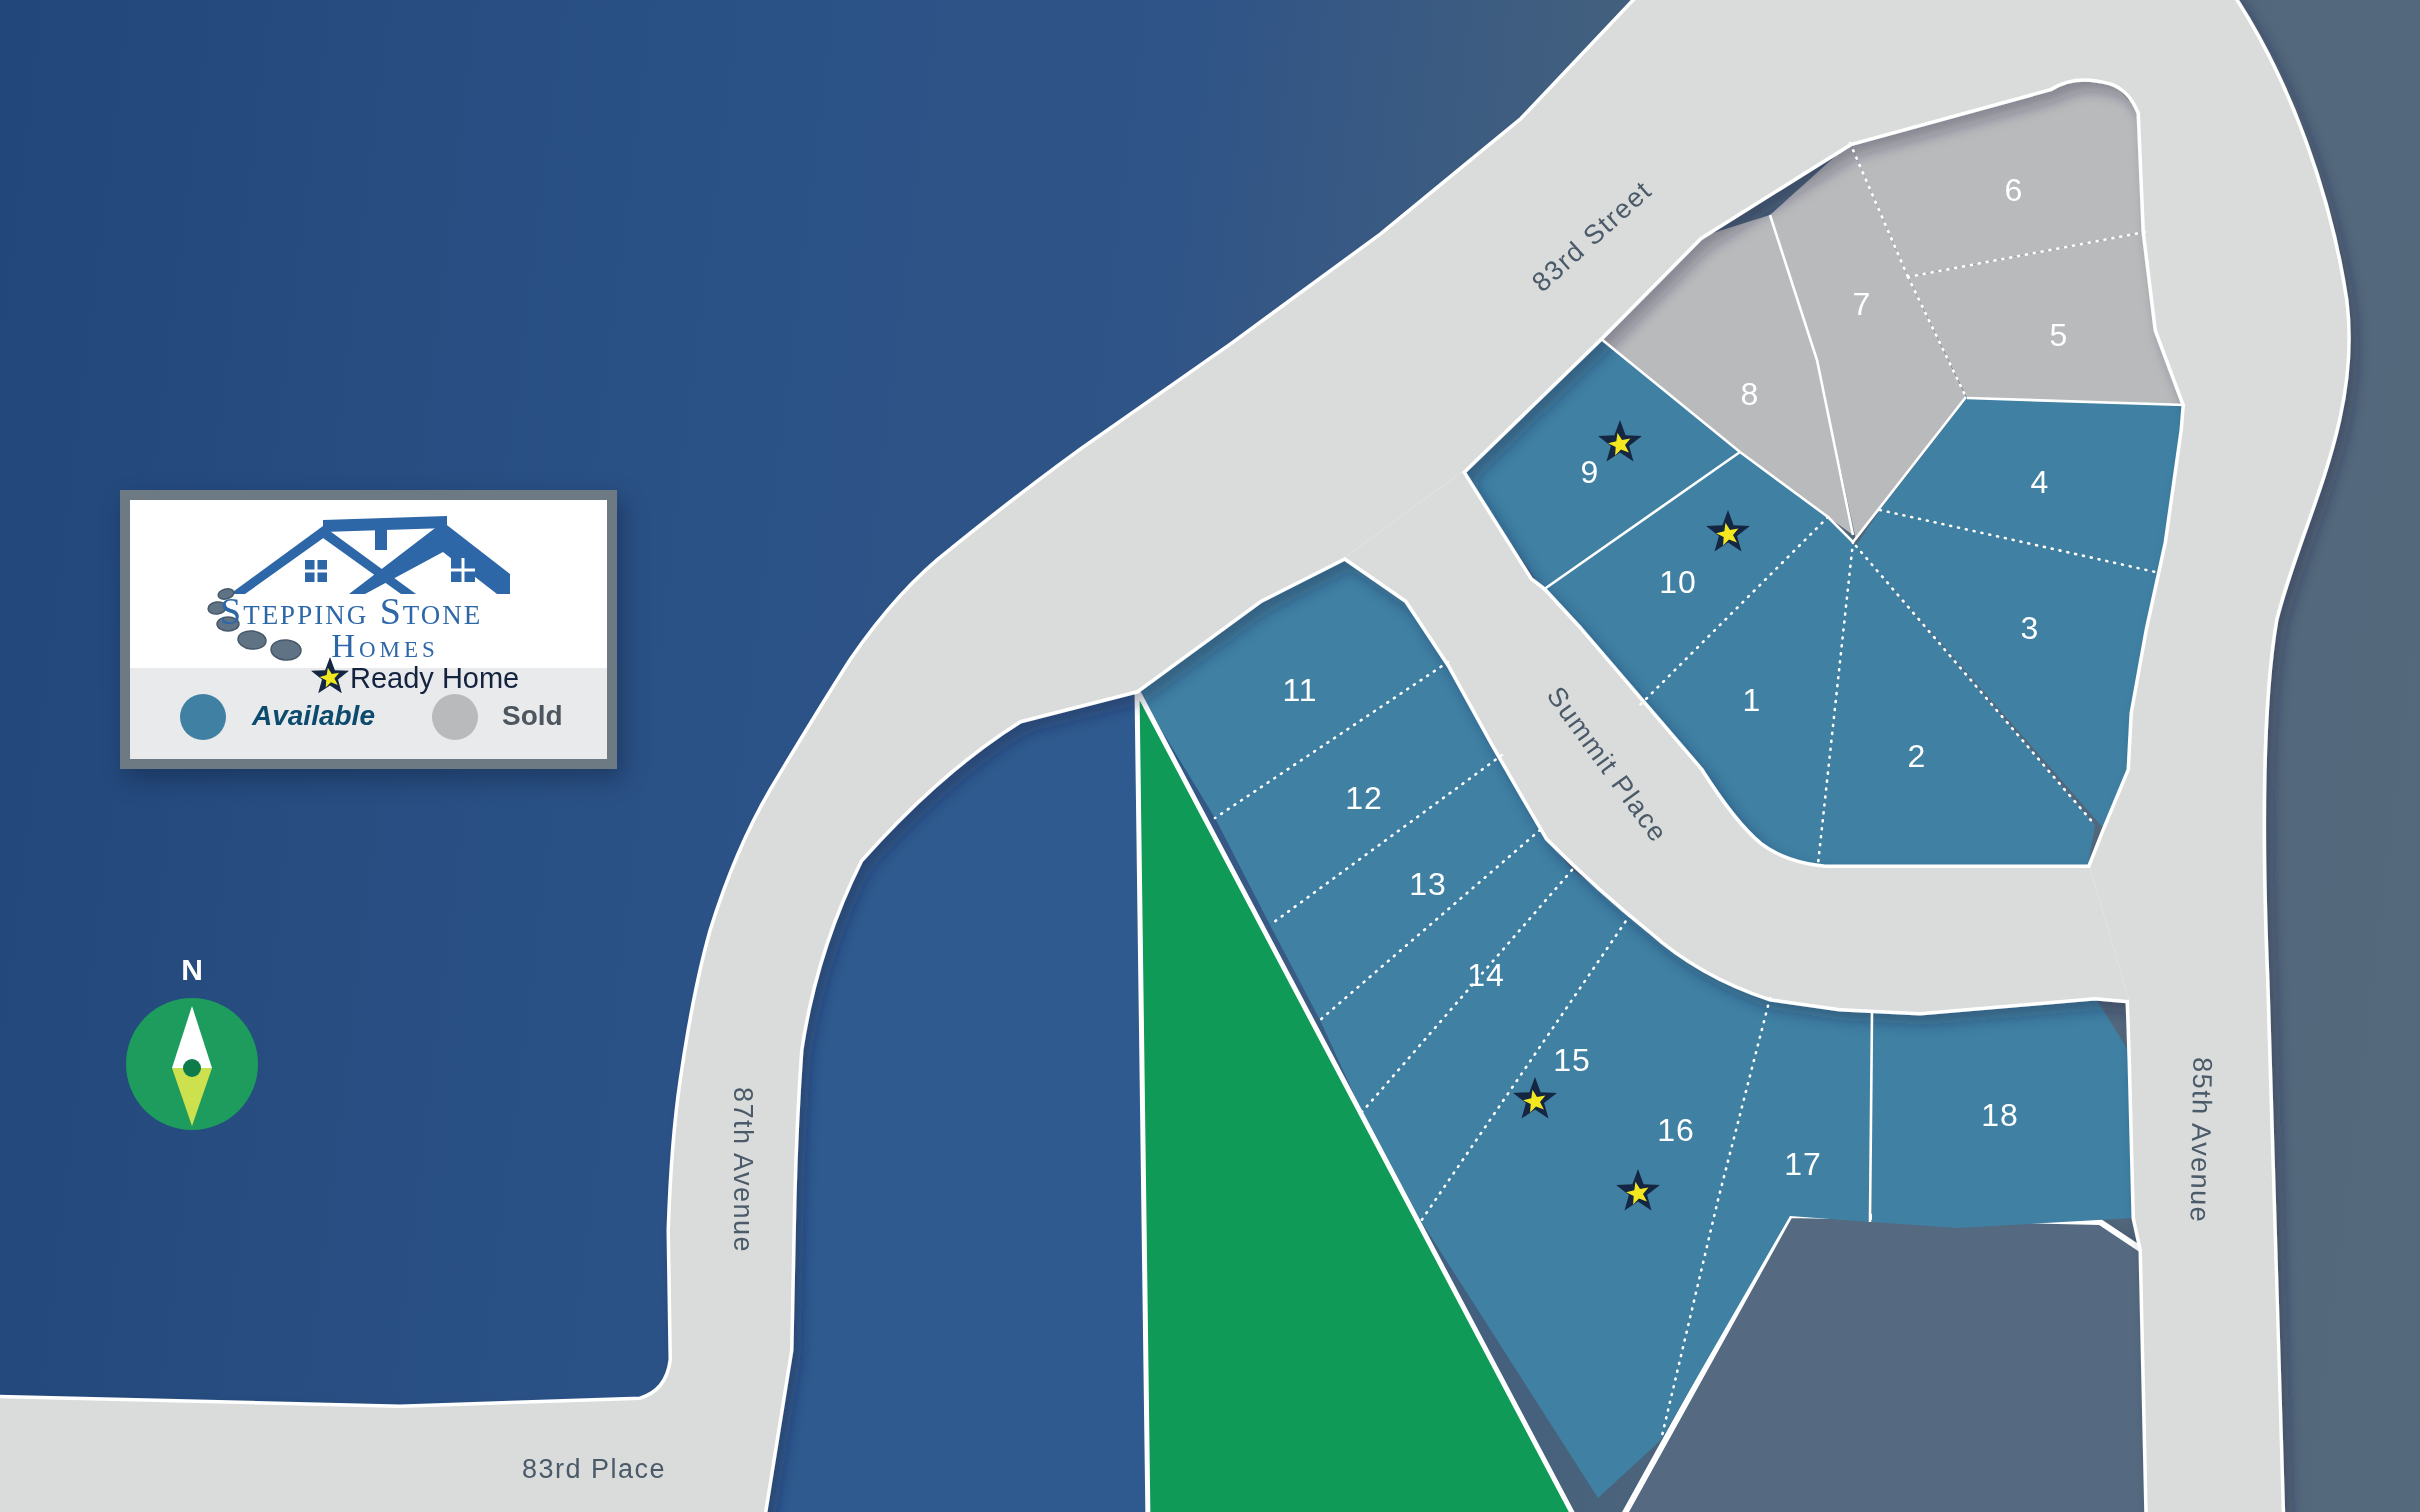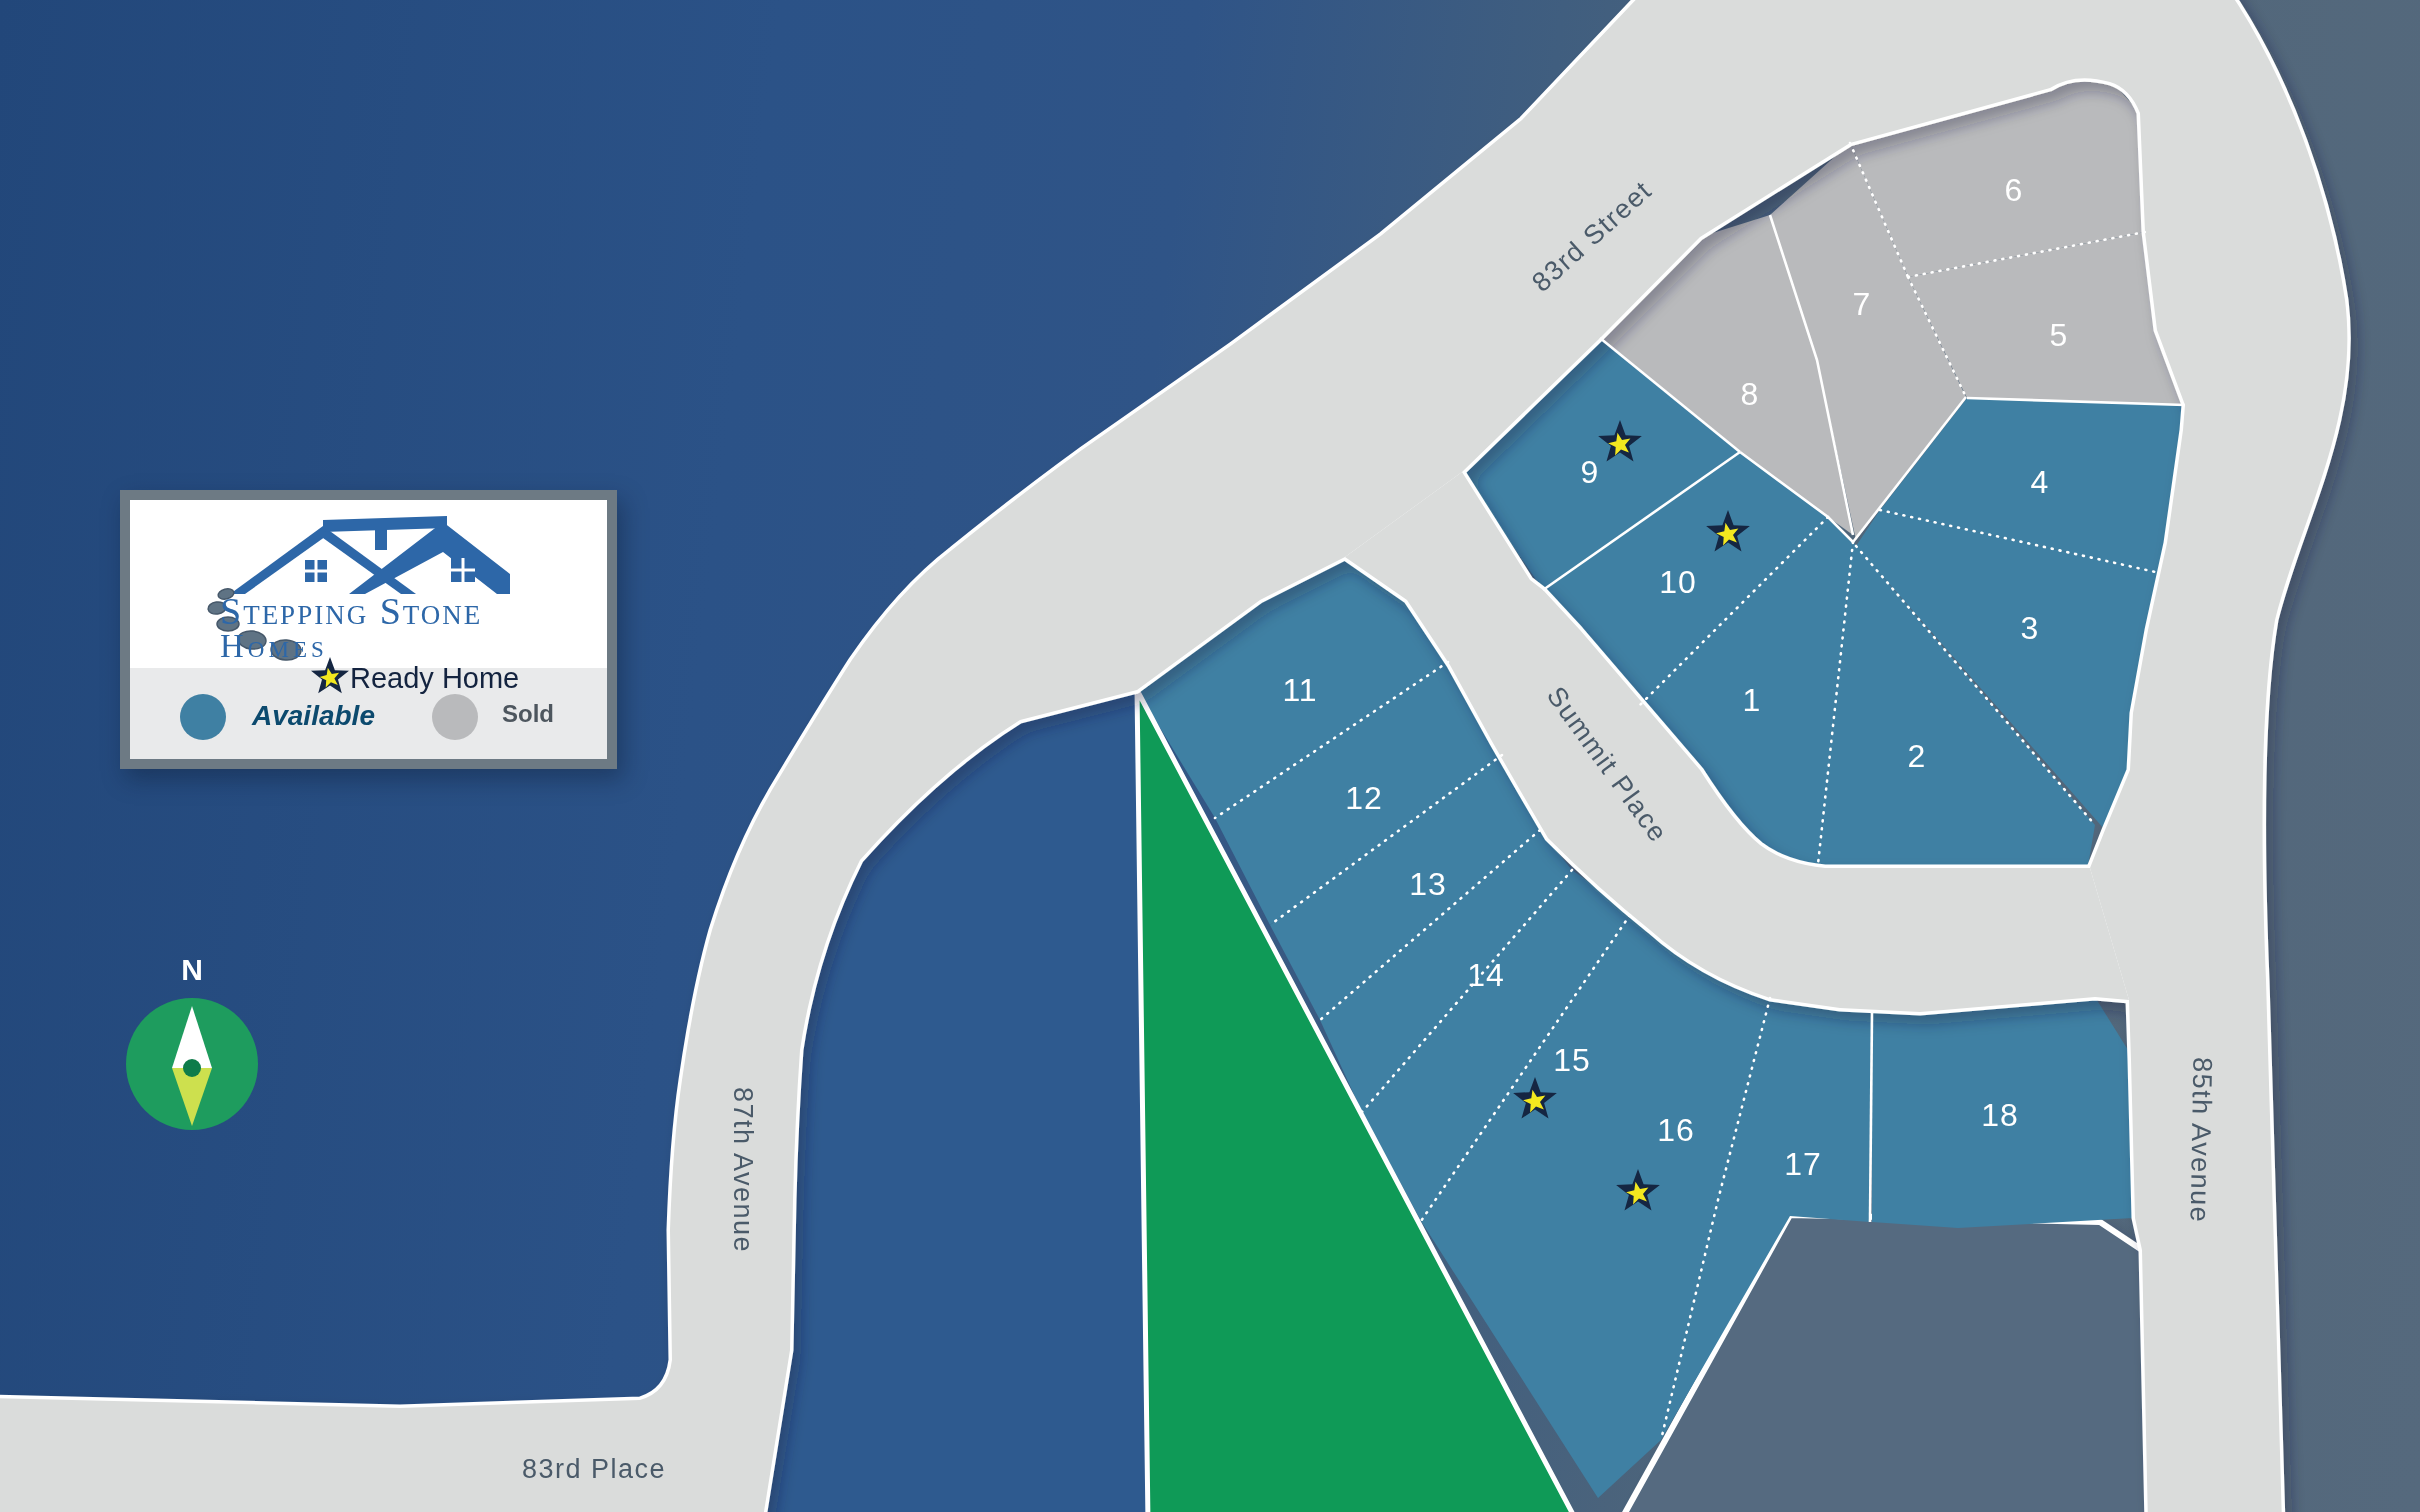--- a/index.html
+++ b/index.html
@@ -12,29 +12,29 @@
          font-family:"Liberation Serif",serif;font-variant:small-caps;
          font-size:142px;line-height:1.0;letter-spacing:1px;white-space:pre-line;}
   .card{position:absolute;left:120px;top:490px;width:477px;height:259px;
         background:#fff;border:10px solid #6d7a84;box-shadow:6px 10px 22px rgba(8,20,40,.35);}
   .card .strip{position:absolute;left:0;right:0;bottom:0;top:168px;background:#e9eaeb;}
   .logo-roofs{position:absolute;left:95px;top:6px;}
   .logo-stones{position:absolute;left:72px;top:86px;}
   .logo-name{position:absolute;left:90px;top:92px;width:330px;text-align:left;
              color:#2d67a8;font-family:"Liberation Serif",serif;font-variant:small-caps;
              font-size:38px;line-height:1.0;letter-spacing:2px;}
-  .logo-homes{position:absolute;left:90px;top:128px;width:330px;
+  .logo-homes{position:absolute;left:90px;top:128px;width:330px;text-align:center;
              color:#2d67a8;font-family:"Liberation Serif",serif;font-variant:small-caps;
              font-size:33px;letter-spacing:4px;}
   .lg-ready{position:absolute;left:220px;top:162px;font-size:29px;color:#13233f;font-weight:400;}
   .lg-star{position:absolute;left:178px;top:155px;}
   .lg-avail-dot{position:absolute;left:50px;top:194px;width:46px;height:46px;border-radius:50%;background:#3f80a3;}
   .lg-avail{position:absolute;left:122px;top:200px;font-size:28px;font-weight:700;color:#0c4a6e;font-style:italic;}
   .lg-sold-dot{position:absolute;left:302px;top:194px;width:46px;height:46px;border-radius:50%;background:#b9babc;}
-  .lg-sold{position:absolute;left:372px;top:200px;font-size:24px;font-weight:700;color:#4d565e;}
+  .lg-sold{position:absolute;left:372px;top:200px;font-size:28px;font-weight:700;color:#4d565e;}
   .disclaimer{position:absolute;left:120px;top:831px;width:340px;color:#e4ebf3;
               font-size:20.5px;line-height:1.38;letter-spacing:.2px;white-space:pre-line;}
   .compass{position:absolute;left:126px;top:948px;width:132px;text-align:center;}
   .compass .n{color:#fff;font-weight:700;font-size:30px;height:50px;line-height:44px;}
   .compass .disc{width:132px;height:132px;border-radius:50%;background:#1e9c5e;position:relative;}
   .compass svg{position:absolute;left:0;top:0;}
 </style>
 </head>
 <body>
 

